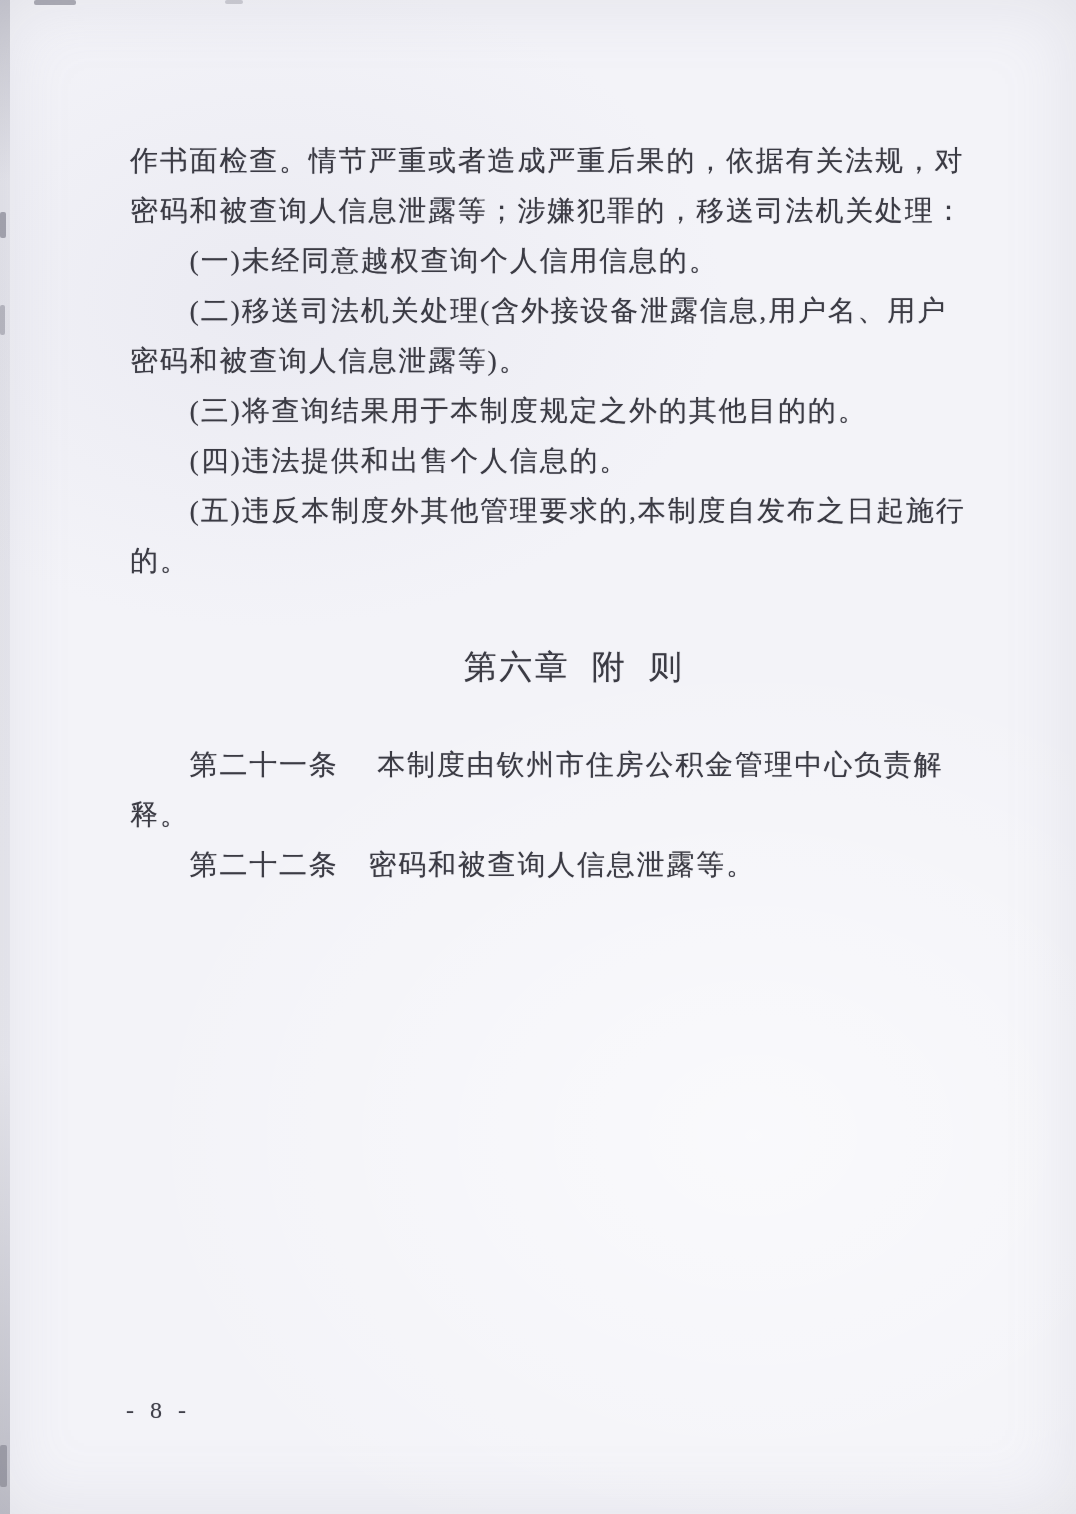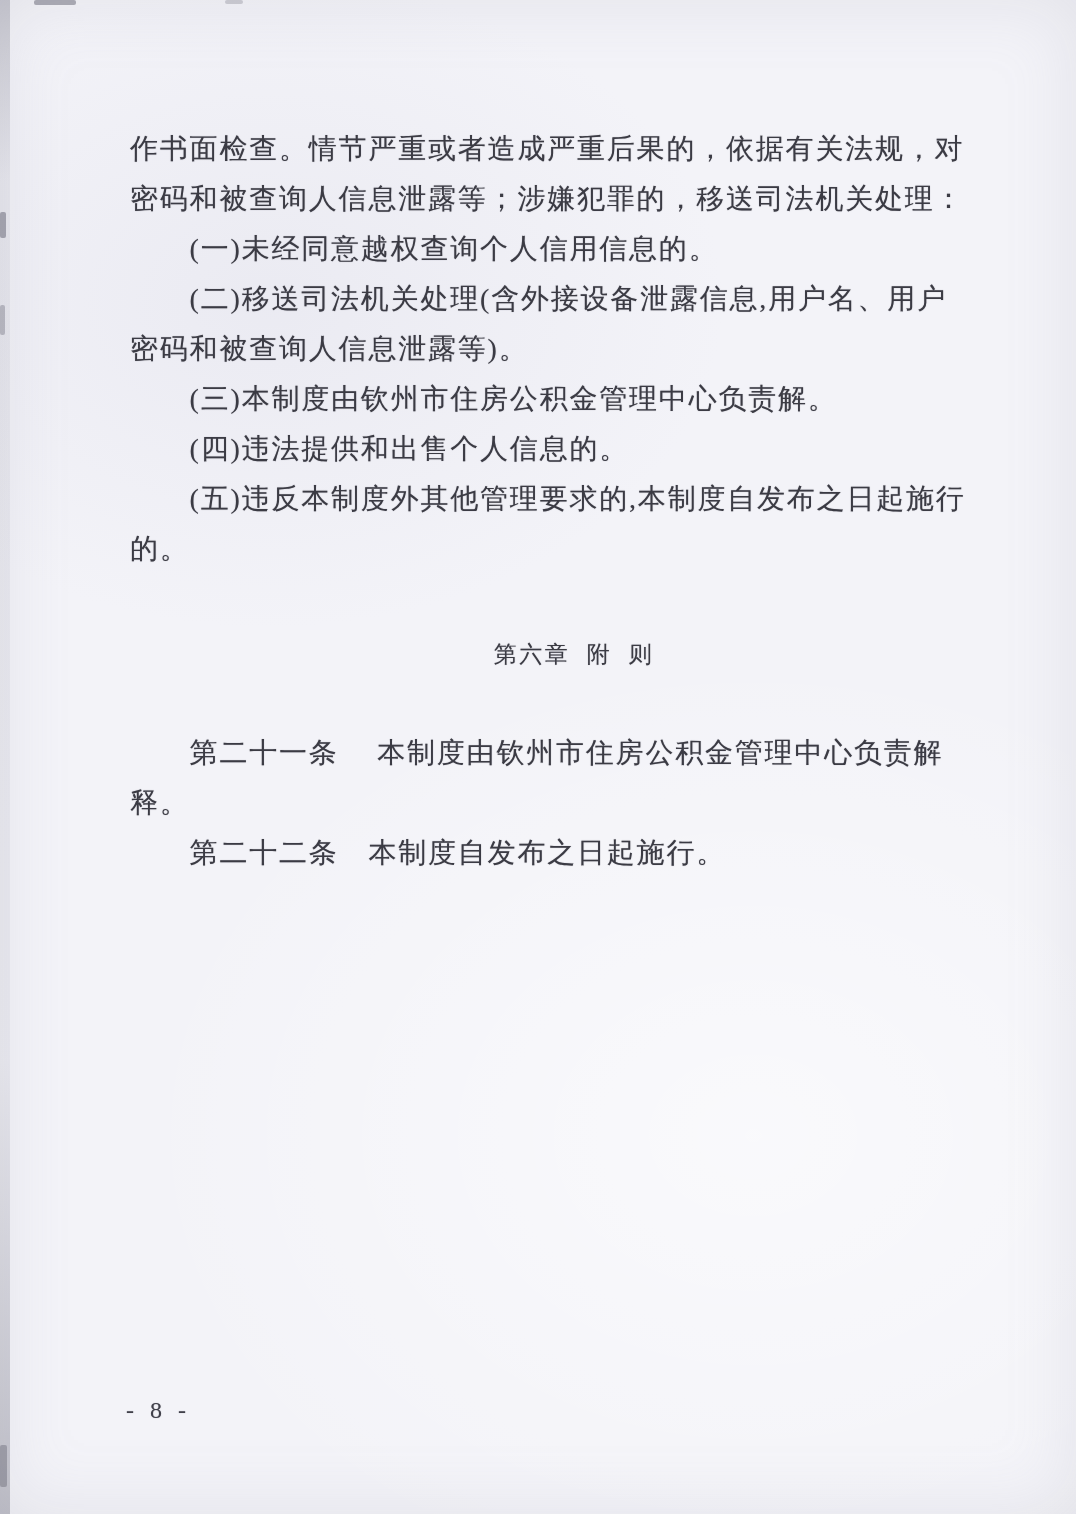--- a/index.html
+++ b/index.html
@@ -32,38 +32,38 @@
   }
   .speck { position: absolute; background: rgba(85,85,100,0.45); border-radius: 2px; }
   .speck.s1 { left: 0px;   top: 212px;  width: 6px;  height: 26px; }
   .speck.s2 { left: 0px;   top: 305px;  width: 5px;  height: 30px; opacity: .7; }
   .speck.s3 { left: 34px;  top: 0px;    width: 42px; height: 5px;  }
   .speck.s4 { left: 0px;   top: 1445px; width: 7px;  height: 42px; opacity: .8; }
   .speck.s5 { left: 225px; top: 0px;    width: 18px; height: 4px;  opacity: .55; }
   .content {
     position: absolute;
     left: 130px;
-    top: 124px;
+    top: 136px;
     width: 812px;
   }
   .line {
     height: 50px;
     line-height: 50px;
     font-size: 28px;
     letter-spacing: 1.8px;
     color: #3b3b44;
     white-space: pre;
     text-shadow: 0 0 1px rgba(62,62,74,0.45);
   }
   .heading {
     margin-top: 56px;
     position: relative;
     left: 38px;
     text-align: center;
-    font-size: 23px;
+    font-size: 33px;
     letter-spacing: 2.5px;
   }
   .closing-block {
     margin-top: 48px;
   }
   .page-number {
     position: absolute;
     left: 126px;
     top: 1394px;
     font-size: 24px;
@@ -84,28 +84,28 @@
   <div class="speck s3"></div>
   <div class="speck s4"></div>
   <div class="speck s5"></div>
 
   <div class="content">
     <div class="line">作书面检查。情节严重或者造成严重后果的，依据有关法规，对</div>
     <div class="line">密码和被查询人信息泄露等；涉嫌犯罪的，移送司法机关处理：</div>
     <div class="line">　　(一)未经同意越权查询个人信用信息的。</div>
     <div class="line">　　(二)移送司法机关处理(含外接设备泄露信息,用户名、用户</div>
     <div class="line">密码和被查询人信息泄露等)。</div>
-    <div class="line">　　(三)本制度由钦州市住房公积金管理中心负责解。</div>
+    <div class="line">　　(三)将查询结果用于本制度规定之外的其他目的的。</div>
     <div class="line">　　(四)违法提供和出售个人信息的。</div>
     <div class="line">　　(五)违反本制度外其他管理要求的,本制度自发布之日起施行</div>
     <div class="line">的。</div>
 
     <div class="line heading">第六章  附  则</div>
 
     <div class="closing-block">
       <div class="line">　　第二十一条　 本制度由钦州市住房公积金管理中心负责解</div>
       <div class="line">释。</div>
-      <div class="line">　　第二十二条　本制度自发布之日起施行。</div>
+      <div class="line">　　第二十二条　密码和被查询人信息泄露等。</div>
     </div>
   </div>
 
   <div class="page-number">- 8 -</div>
 </div>
 
 </body></html>

